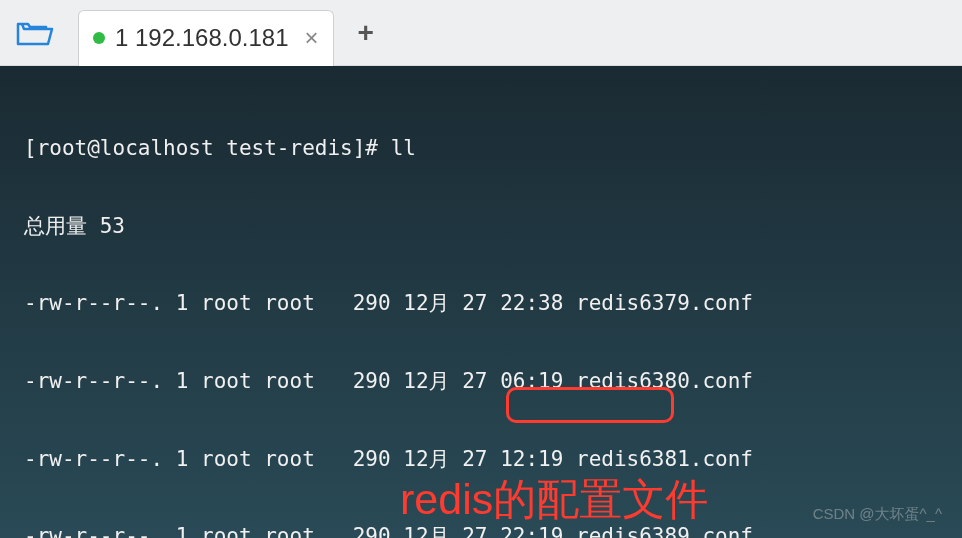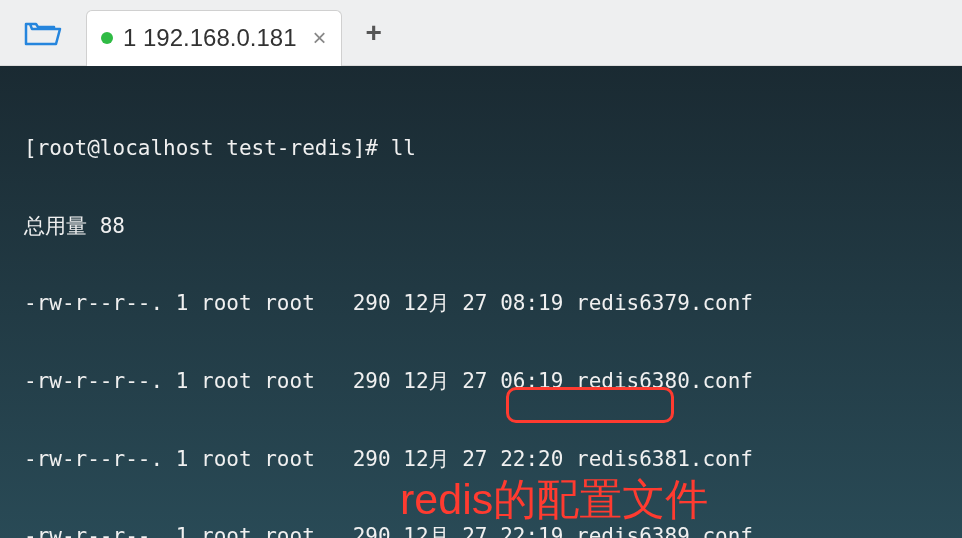--- a/index.html
+++ b/index.html
@@ -9,21 +9,21 @@
       width: 962px;
       height: 538px;
       overflow: hidden;
     }
     .tab-bar {
       display: flex;
       align-items: center;
       height: 66px;
       background: #eeeff0;
       border-bottom: 1px solid #dcdcdc;
-      padding-left: 18px;
+      padding-left: 10px;
     }
     .folder-icon {
       width: 50px;
       height: 50px;
       display: flex;
       align-items: center;
       justify-content: center;
       margin-right: 18px;
       color: #2585dd;
     }
@@ -116,24 +116,25 @@
   <div class="tab">
     <span class="tab-dot"></span>
     <span class="tab-label">1 192.168.0.181</span>
     <span class="tab-close">×</span>
   </div>
   <div class="plus-btn">+</div>
 </div>
 
 <div class="terminal">
 <span class="terminal-line">[root@localhost test-redis]# ll</span>
-<span class="terminal-line">总用量 88</span>
-<span class="terminal-line">-rw-r--r--. 1 root root   290 12月 27 08:19 redis6379.conf</span>
+<span class="terminal-line">总用量 53</span>
+<span class="terminal-line">-rw-r--r--. 1 root root   290 12月 27 22:38 redis6379.conf</span>
 <span class="terminal-line">-rw-r--r--. 1 root root   290 12月 27 06:19 redis6380.conf</span>
-<span class="terminal-line">-rw-r--r--. 1 root root   290 12月 27 22:20 redis6381.conf</span>
+<span class="terminal-line">-rw-r--r--. 1 root root   290 12月 27 12:19 redis6381.conf</span>
 <span class="terminal-line">-rw-r--r--. 1 root root   290 12月 27 22:19 redis6389.conf</span>
 
 
 
 
   <div class="highlight-box"></div>
   <div class="annotation">redis的配置文件</div>
+  <div class="watermark">CSDN @大坏蛋^_^</div>
 </div>
 
 </body></html>

